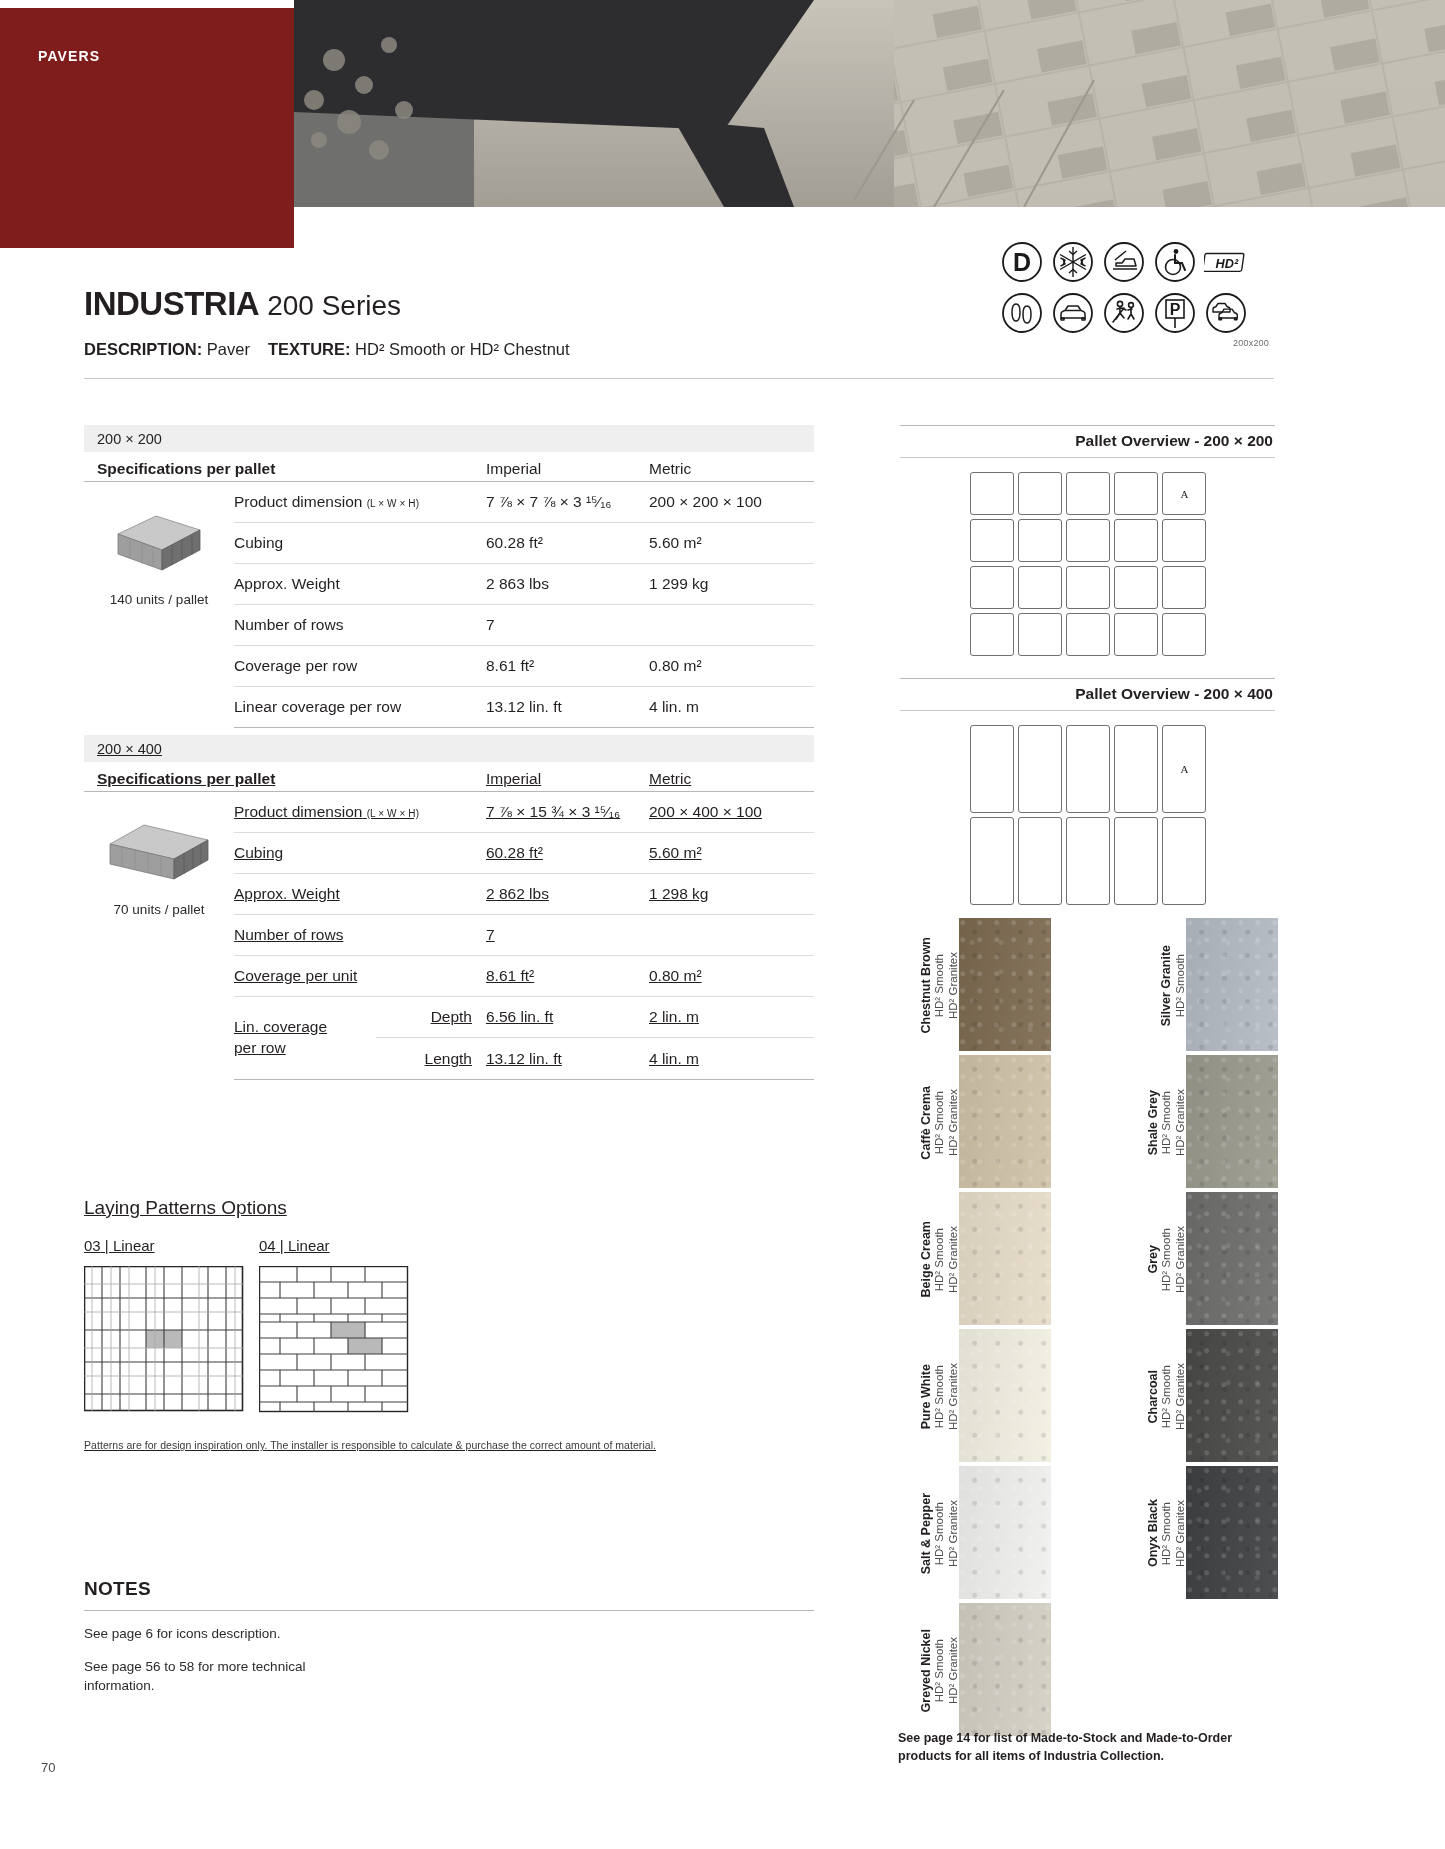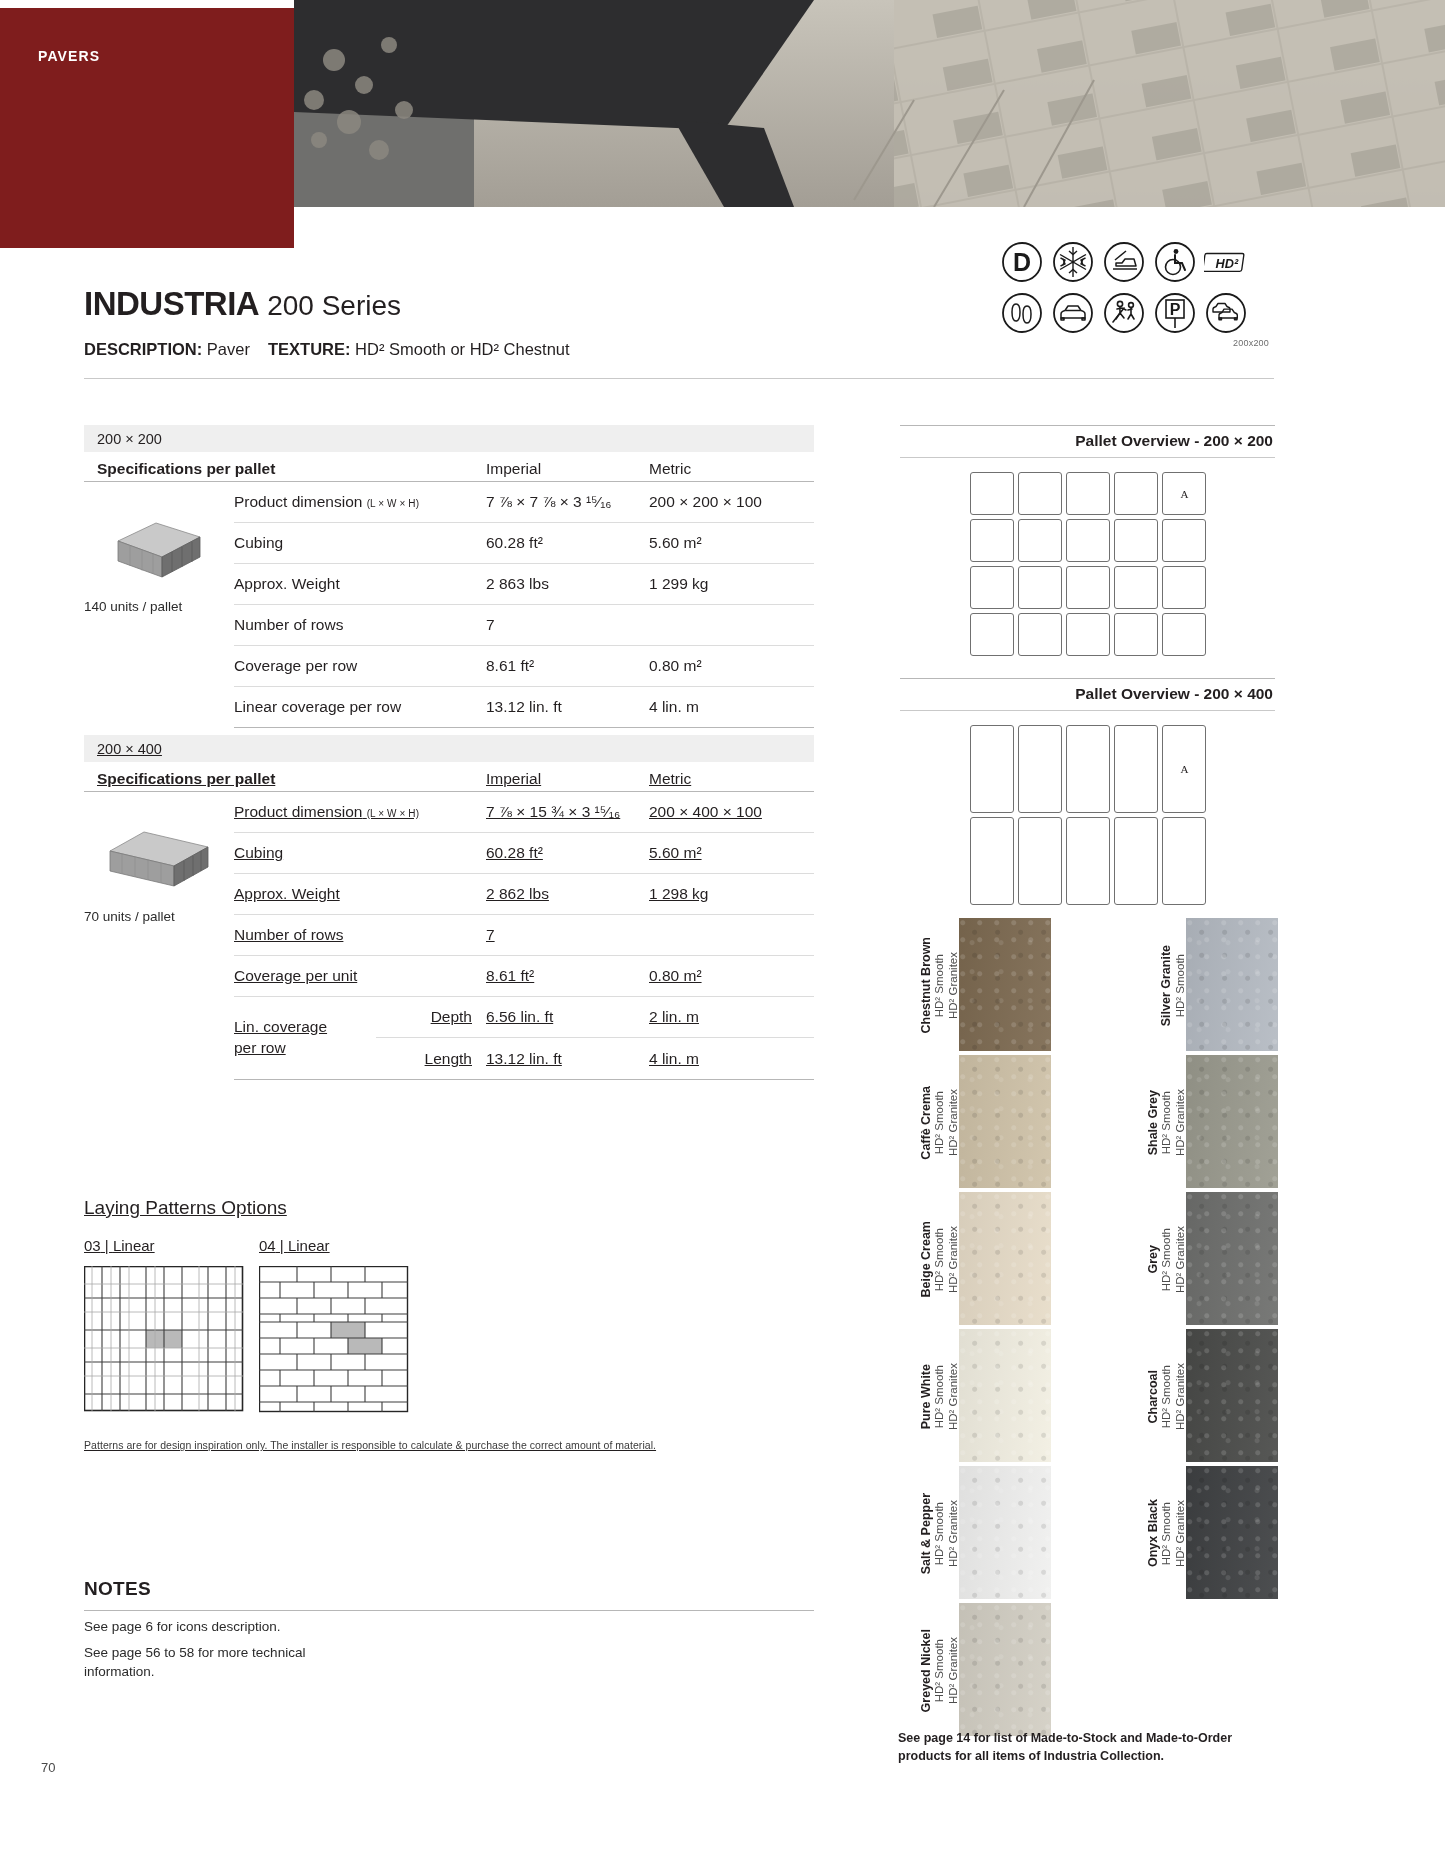--- a/index.html
+++ b/index.html
@@ -61,22 +61,22 @@
   .hdr-row {
     display:flex; align-items:flex-end; height: 30px;
     border-bottom: 1px solid #b7b7b7; padding-bottom: 3px;
   }
   .hdr-spec { width: 402px; font-size: 15.5px; font-weight: bold; padding-left: 13px; }
   .hdr-imp { width: 163px; font-size: 15.5px; }
   .hdr-met { width: 165px; font-size: 15.5px; }
 
   .tbl-body { position: relative; }
   .prod-col {
-    position: absolute; left: 0; top: 15px; width: 150px;
-    padding-top: 14px;
+    position: absolute; left: 0; top: 8px; width: 150px;
+    text-align: center; padding-top: 14px;
   }
   .prod-img { width: 110px; height: 78px; margin: 0 auto; }
   .prod-img svg { display:block; }
   .prod-units { font-size: 13.5px; margin-top: 10px; color:#2b2b2b; }
 
   .rows { margin-left: 150px; width: 580px; }
   .srow {
     display:flex; align-items:center; height: 41px;
     border-bottom: 1px solid #dcdcdc;
   }
@@ -128,21 +128,21 @@
   .pat-figs { display:flex; margin-top: 12px; }
   .pat-fig { }
   .pat-fig.f1 { width: 175px; }
   .pat-fig svg { display:block; }
   .pat-note { margin-top: 26px; font-size: 10.5px; color: #3a3a3a; letter-spacing: 0.05px; }
 
   
   .notes { position: absolute; left: 84px; top: 1578px; width: 730px; }
   .notes-title { font-size: 19px; font-weight: bold; letter-spacing:0.3px; }
   .notes-rule { height:1px; background:#b7b7b7; margin-top: 10px; }
-  .note-line { font-size: 13.5px; line-height: 1.45; margin-top: 6px; max-width: 290px; color:#2b2b2b; }
+  .note-line { font-size: 13.5px; line-height: 1.45; margin-top: 13px; max-width: 290px; color:#2b2b2b; }
 
   .page-num { position: absolute; left: 41px; top: 1760px; font-size: 13px; color:#4a4a4a; }
 
   
   .swatches { position: absolute; left: 898px; top: 918px; width: 380px; }
   .sw-col-wrap { display:flex; gap: 74px; }
   .sw-col { width: 153px; }
   .sw-item { display:flex; height: 135px; margin-bottom: 2px; }
   .sw-labels {
     width: 65px; display:flex; flex-direction: row-reverse; justify-content:flex-start;

